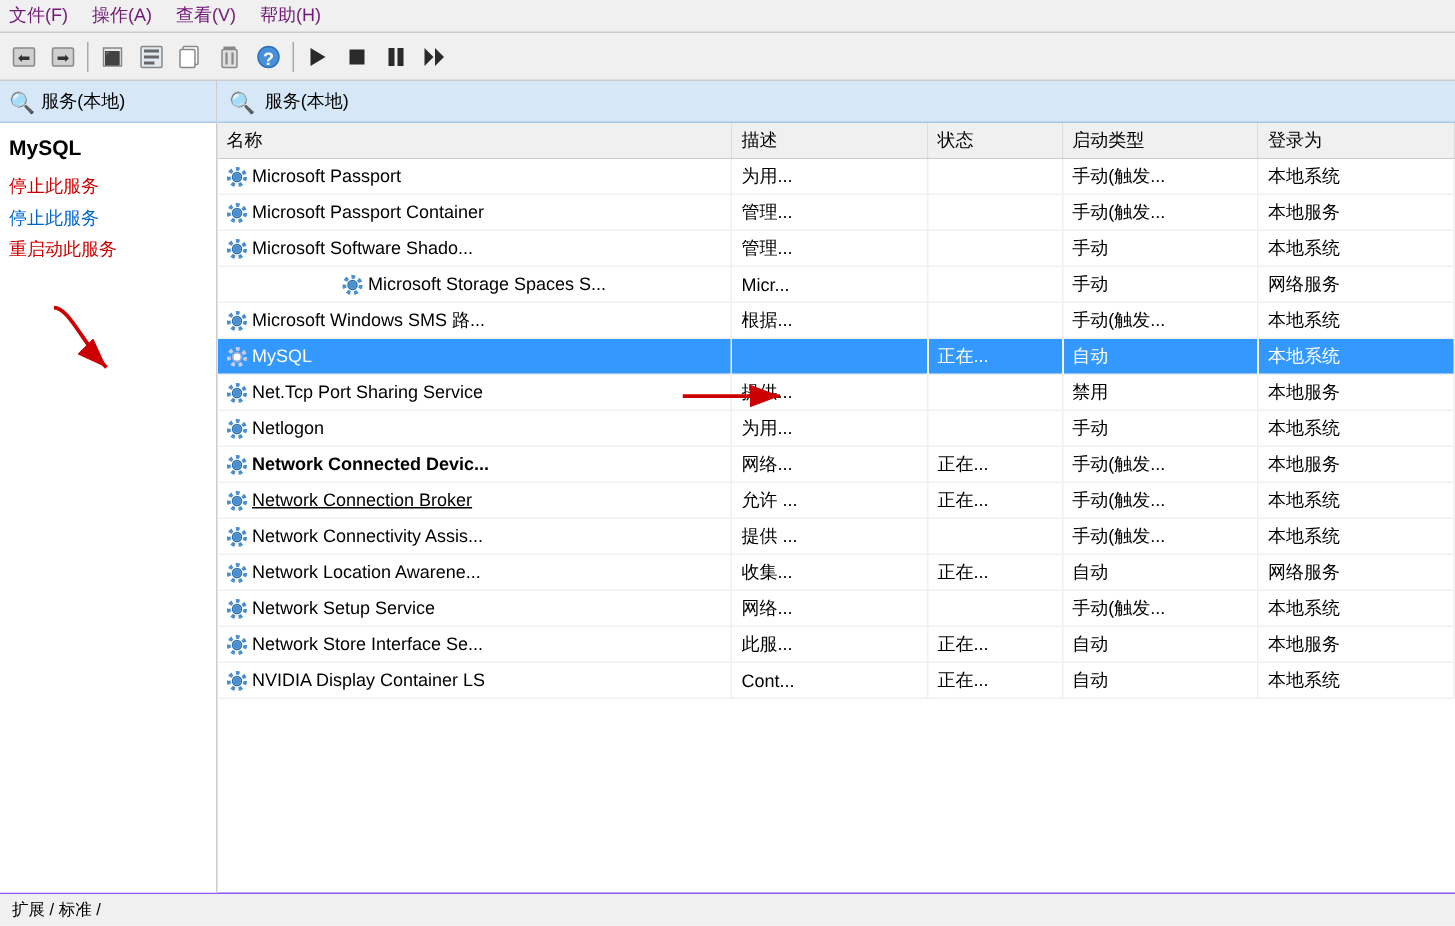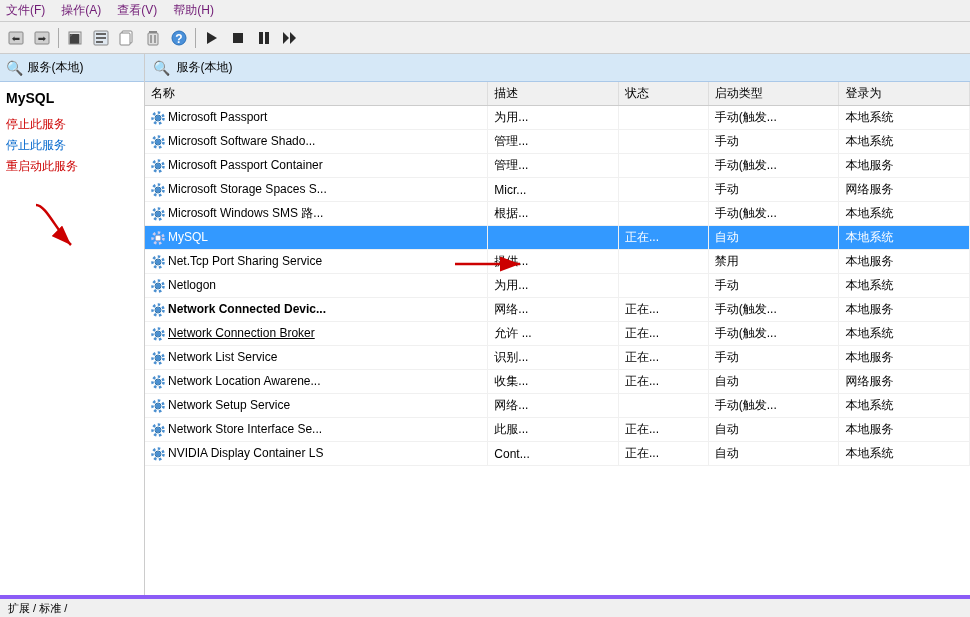--- a/index.html
+++ b/index.html
@@ -145,21 +145,21 @@
     .col-name { width: 210px; }
     .col-desc { width: 80px; margin-top: 40px; }
     .col-status { width: 55px; }
     .col-startup { width: 80px; }
     .col-login { width: 80px; }
 
     
     .statusbar {
       height: 22px;
       background: #f0f0f0;
-      border-top: 4px solid #8b5cf6;
+      border-top: 1px solid #8b5cf6;
       padding: 2px 8px;
       font-size: 11px;
       color: #000;
       display: flex;
       align-items: center;
     }
 
     .wrapper {
       position: relative;
       width: 970px;
@@ -321,39 +321,39 @@
                 <td>为用...</td>
                 <td></td>
                 <td>手动(触发...</td>
                 <td>本地系统</td>
               </tr>
               <tr>
                 <td class="col-name" style="white-space: nowrap; overflow: hidden; text-overflow: ellipsis;"><svg width="14" height="14" viewBox="0 0 14 14" style="vertical-align:middle; margin-right:3px; flex-shrink:0;" xmlns="http://www.w3.org/2000/svg">
     <circle cx="7" cy="7" r="2.5" fill="#4a8fd0"></circle>
     <circle cx="7" cy="7" r="5.5" fill="none" stroke="#4a8fd0" stroke-width="2.5" stroke-dasharray="2.5 2.5"></circle>
     <circle cx="7" cy="7" r="3" fill="none" stroke="#2a6faa" stroke-width="1"></circle>
+  </svg>Microsoft Passport Container</td>
+                <td>管理...</td>
+                <td></td>
+                <td>手动(触发...</td>
+                <td>本地服务</td>
+              </tr>
+              <tr>
+                <td class="col-name" style="white-space: nowrap; overflow: hidden; text-overflow: ellipsis;"><svg width="14" height="14" viewBox="0 0 14 14" style="vertical-align:middle; margin-right:3px; flex-shrink:0;" xmlns="http://www.w3.org/2000/svg">
+    <circle cx="7" cy="7" r="2.5" fill="#4a8fd0"></circle>
+    <circle cx="7" cy="7" r="5.5" fill="none" stroke="#4a8fd0" stroke-width="2.5" stroke-dasharray="2.5 2.5"></circle>
+    <circle cx="7" cy="7" r="3" fill="none" stroke="#2a6faa" stroke-width="1"></circle>
   </svg>Microsoft Software Shado...</td>
                 <td>管理...</td>
                 <td></td>
                 <td>手动</td>
                 <td>本地系统</td>
               </tr>
               <tr>
-                <td class="col-name" style="white-space: nowrap; overflow: hidden; text-overflow: ellipsis;"><svg width="14" height="14" viewBox="0 0 14 14" style="vertical-align:middle; margin-right:3px; flex-shrink:0;" xmlns="http://www.w3.org/2000/svg">
-    <circle cx="7" cy="7" r="2.5" fill="#4a8fd0"></circle>
-    <circle cx="7" cy="7" r="5.5" fill="none" stroke="#4a8fd0" stroke-width="2.5" stroke-dasharray="2.5 2.5"></circle>
-    <circle cx="7" cy="7" r="3" fill="none" stroke="#2a6faa" stroke-width="1"></circle>
-  </svg>Microsoft Passport Container</td>
-                <td>管理...</td>
-                <td></td>
-                <td>手动(触发...</td>
-                <td>本地服务</td>
-              </tr>
-              <tr>
-                <td class="col-name" style="white-space: nowrap; overflow: hidden; text-overflow: ellipsis;"><svg width="14" height="14" viewBox="0 0 14 14" style="vertical-align:middle; margin-right:3px; flex-shrink:0;" xmlns="http://www.w3.org/2000/svg">
+                <td class="col-name" style="white-space: nowrap; overflow: hidden; text-overflow: ellipsis; text-align: center;"><svg width="14" height="14" viewBox="0 0 14 14" style="vertical-align:middle; margin-right:3px; flex-shrink:0;" xmlns="http://www.w3.org/2000/svg">
     <circle cx="7" cy="7" r="2.5" fill="#4a8fd0"></circle>
     <circle cx="7" cy="7" r="5.5" fill="none" stroke="#4a8fd0" stroke-width="2.5" stroke-dasharray="2.5 2.5"></circle>
     <circle cx="7" cy="7" r="3" fill="none" stroke="#2a6faa" stroke-width="1"></circle>
   </svg>Microsoft Storage Spaces S...</td>
                 <td>Micr...</td>
                 <td></td>
                 <td>手动</td>
                 <td>网络服务</td>
               </tr>
               <tr>
@@ -420,25 +420,25 @@
                 <td>允许 ...</td>
                 <td>正在...</td>
                 <td>手动(触发...</td>
                 <td>本地系统</td>
               </tr>
               <tr>
                 <td class="col-name" style="white-space: nowrap; overflow: hidden; text-overflow: ellipsis;"><svg width="14" height="14" viewBox="0 0 14 14" style="vertical-align:middle; margin-right:3px; flex-shrink:0;" xmlns="http://www.w3.org/2000/svg">
     <circle cx="7" cy="7" r="2.5" fill="#4a8fd0"></circle>
     <circle cx="7" cy="7" r="5.5" fill="none" stroke="#4a8fd0" stroke-width="2.5" stroke-dasharray="2.5 2.5"></circle>
     <circle cx="7" cy="7" r="3" fill="none" stroke="#2a6faa" stroke-width="1"></circle>
-  </svg>Network List Service</td>
-                <td>识别...</td>
-                <td>正在...</td>
-                <td>手动</td>
-                <td>本地服务</td>
+  </svg>Network Connectivity Assis...</td>
+                <td>提供 ...</td>
+                <td></td>
+                <td>手动(触发...</td>
+                <td>本地系统</td>
               </tr>
               <tr>
                 <td class="col-name" style="white-space: nowrap; overflow: hidden; text-overflow: ellipsis; margin-top: 16px;"><svg width="14" height="14" viewBox="0 0 14 14" style="vertical-align:middle; margin-right:3px; flex-shrink:0;" xmlns="http://www.w3.org/2000/svg">
     <circle cx="7" cy="7" r="2.5" fill="#4a8fd0"></circle>
     <circle cx="7" cy="7" r="5.5" fill="none" stroke="#4a8fd0" stroke-width="2.5" stroke-dasharray="2.5 2.5"></circle>
     <circle cx="7" cy="7" r="3" fill="none" stroke="#2a6faa" stroke-width="1"></circle>
   </svg>Network Location Awarene...</td>
                 <td>收集...</td>
                 <td>正在...</td>
                 <td>自动</td>

